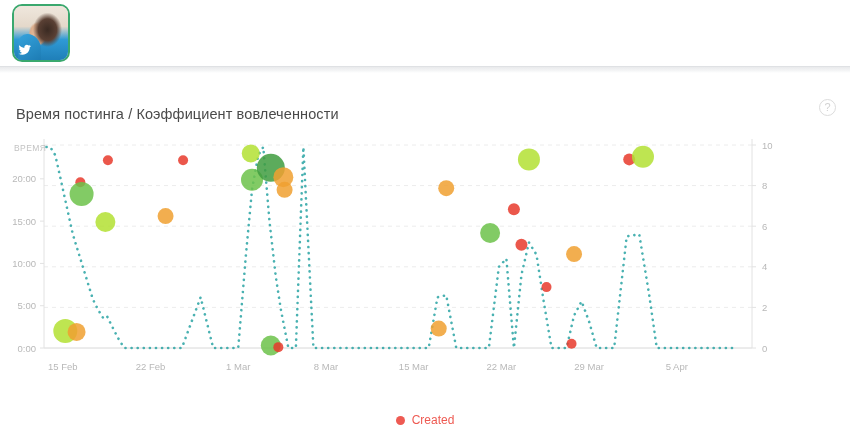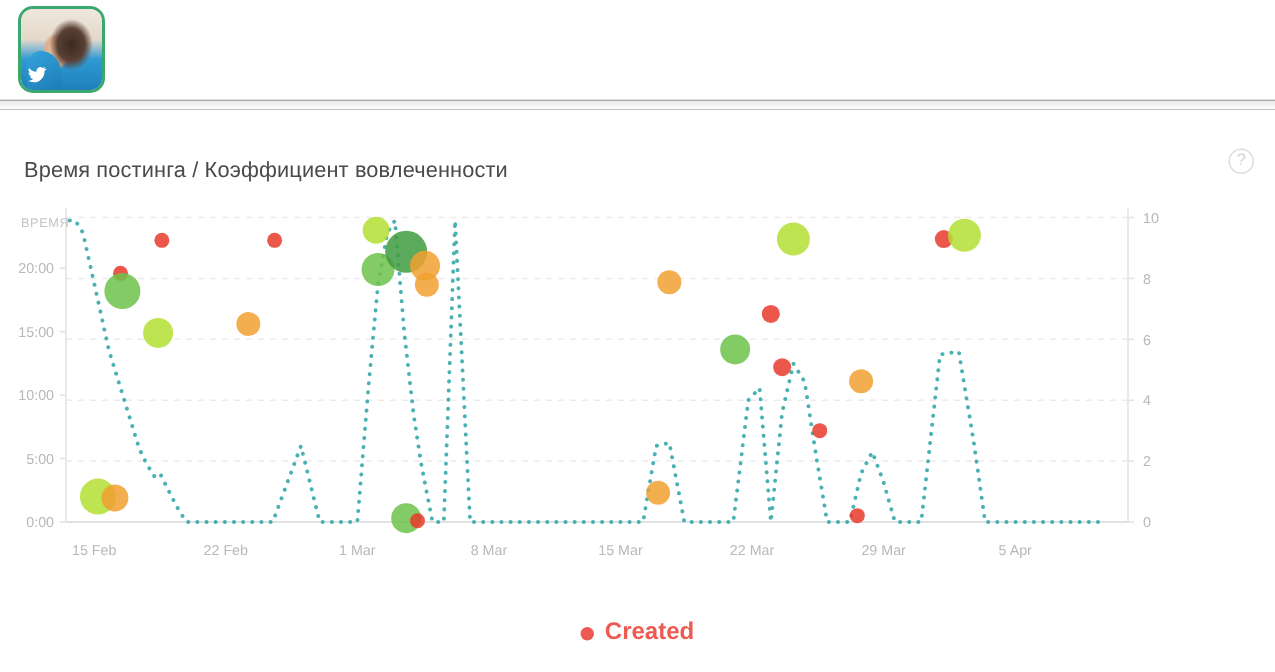--- a/index.html
+++ b/index.html
@@ -2,21 +2,21 @@
 <html><head>
 <meta charset="utf-8">
 <style>
   * { box-sizing: border-box; margin: 0; padding: 0; }
   html, body {
     width: 850px; height: 448px;
     background: #ffffff;
     font-family: "Liberation Sans", "DejaVu Sans", sans-serif;
     overflow: hidden;
   }
-  #app { position: relative; width: 850px; height: 448px; background: #000000; }
+  #app { position: relative; width: 850px; height: 448px; background: #4d7c0f; }
 
   
   .header {
     position: absolute; left: 0; top: 0; width: 850px; height: 66px;
     background: #ffffff;
   }
   .avatar-wrap {
     position: absolute; left: 12px; top: 4px;
     width: 58px; height: 58px;
     border: 2px solid #3aa86e;
@@ -70,21 +70,21 @@
   .axis-text-r { font-family: "Liberation Sans", sans-serif; font-size: 9.5px; fill: #b8b8b8; }
   .axis-name { font-family: "Liberation Sans", sans-serif; font-size: 8.5px; fill: #c3c3c3; letter-spacing: .4px; }
 
   
   .legend {
     position: absolute; left: 0; top: 340px; width: 850px;
     display: flex; justify-content: center; align-items: center; gap: 58px;
   }
   .legend-item { display: flex; align-items: center; gap: 7px; cursor: pointer; }
   .legend-dot { width: 9px; height: 9px; border-radius: 50%; display: block; }
-  .legend-label { font-size: 16px; font-weight: bold; }
+  .legend-label { font-size: 12px; }
 </style>
 </head>
 <body>
 
 <div id="app">
 
   <div class="header">
     <div class="avatar-wrap">
       <div class="avatar-photo"></div>
       <span class="tw-badge">

